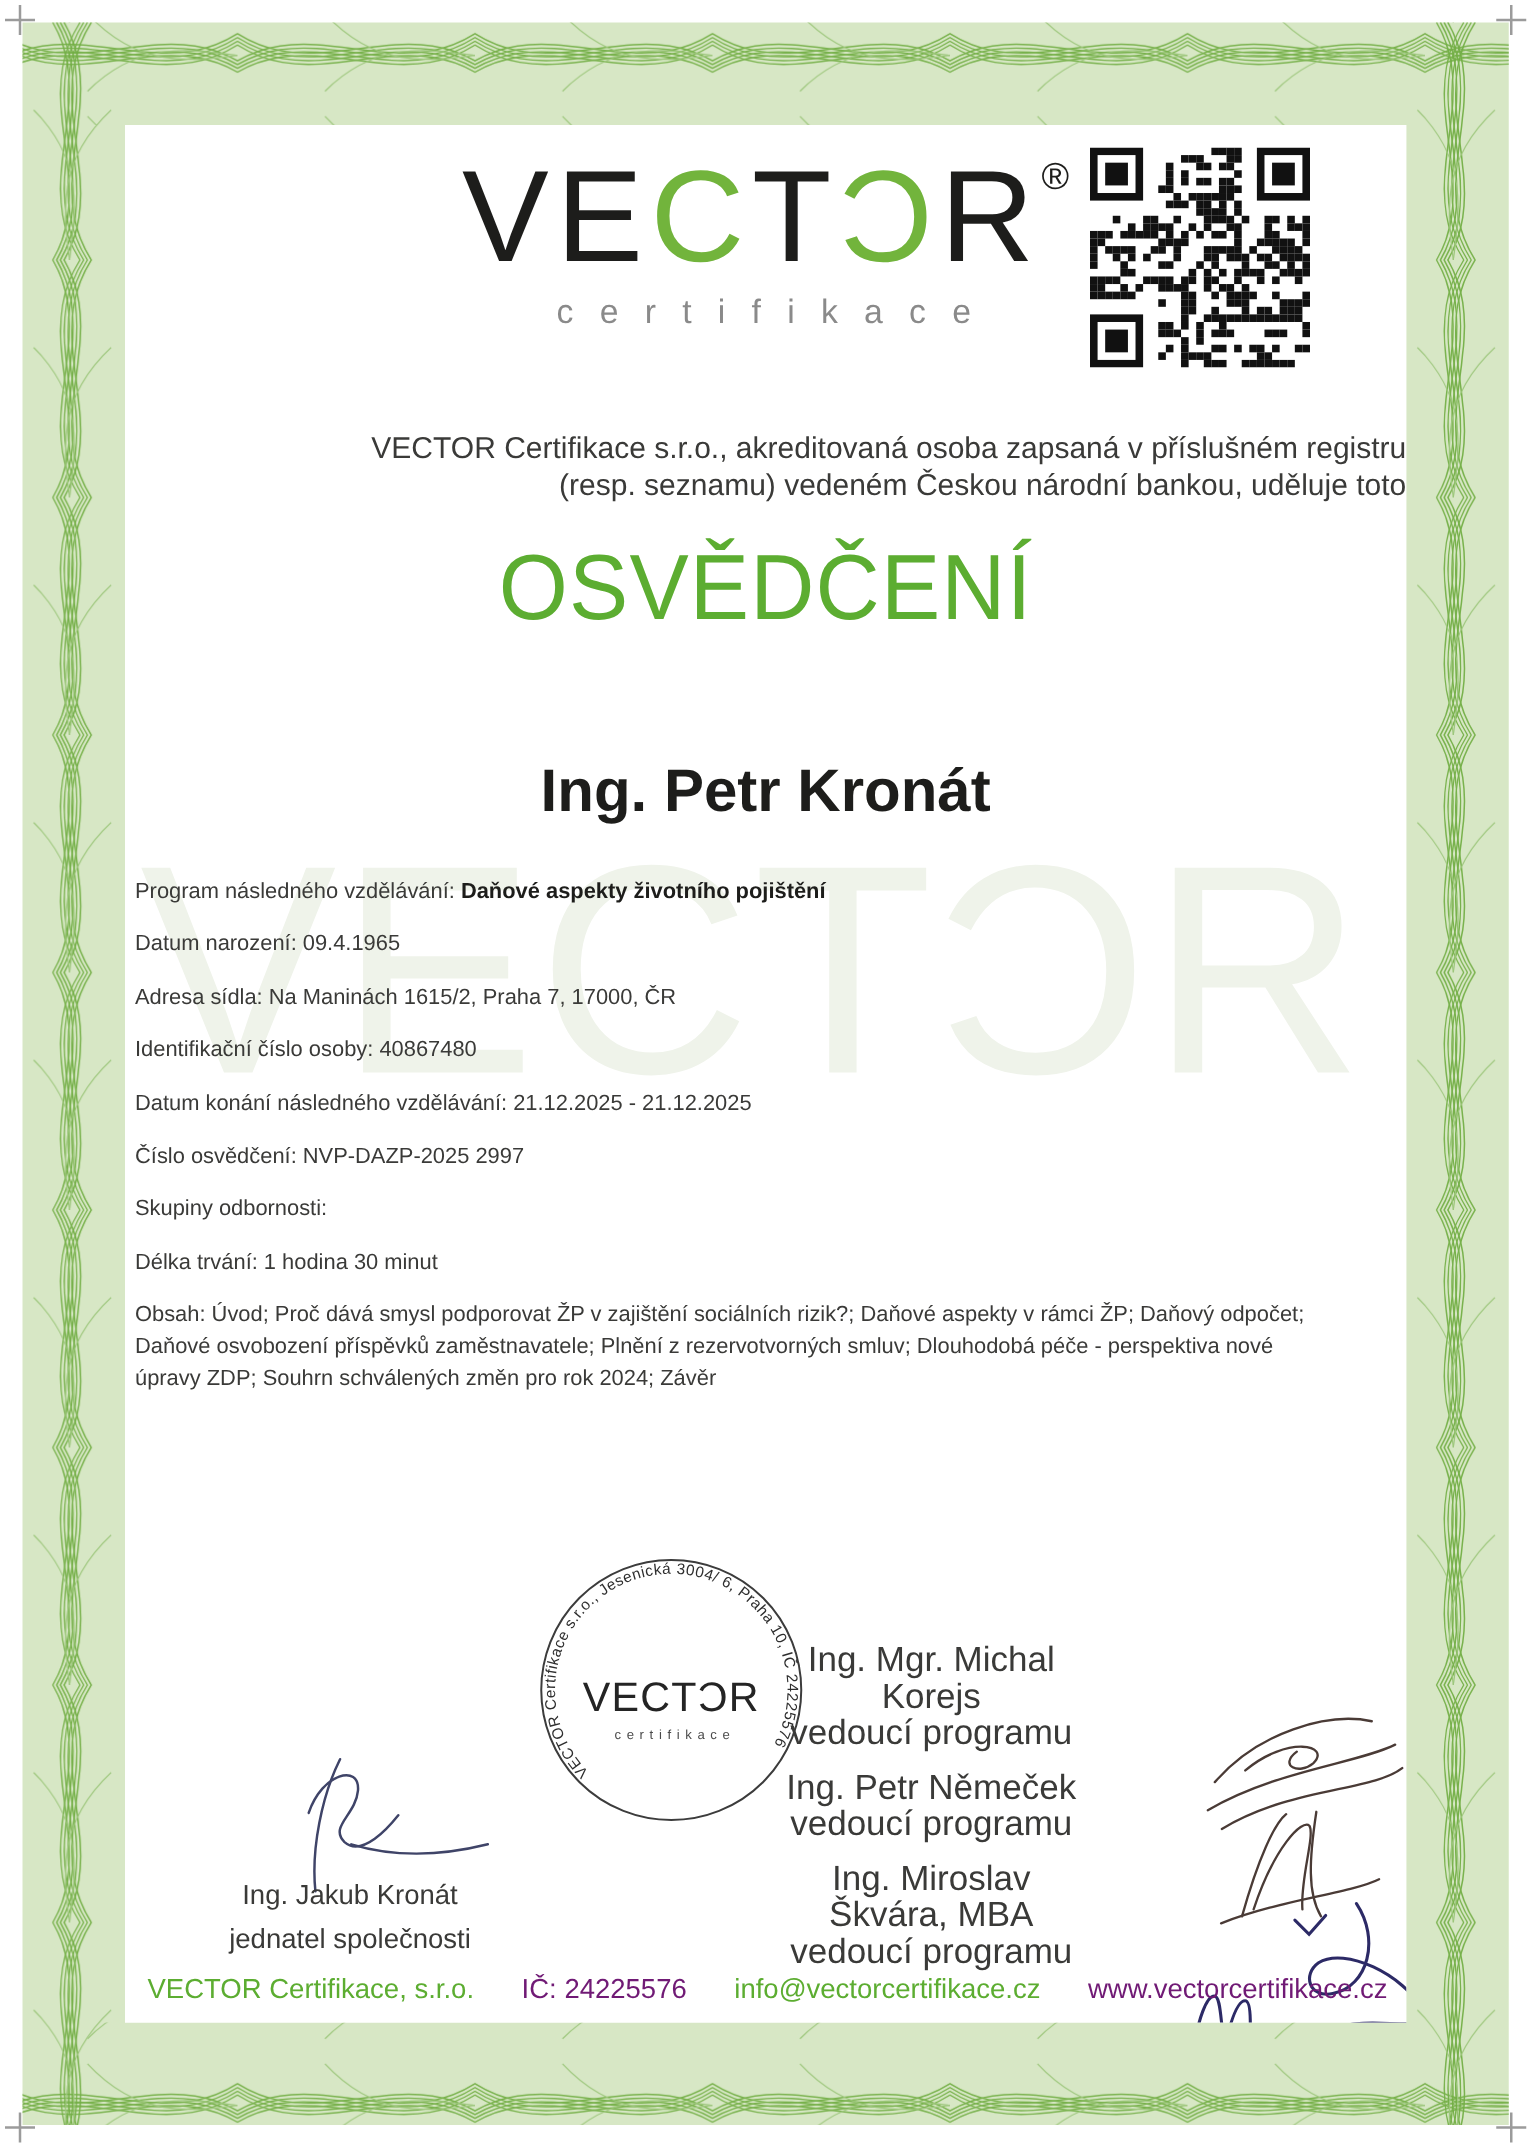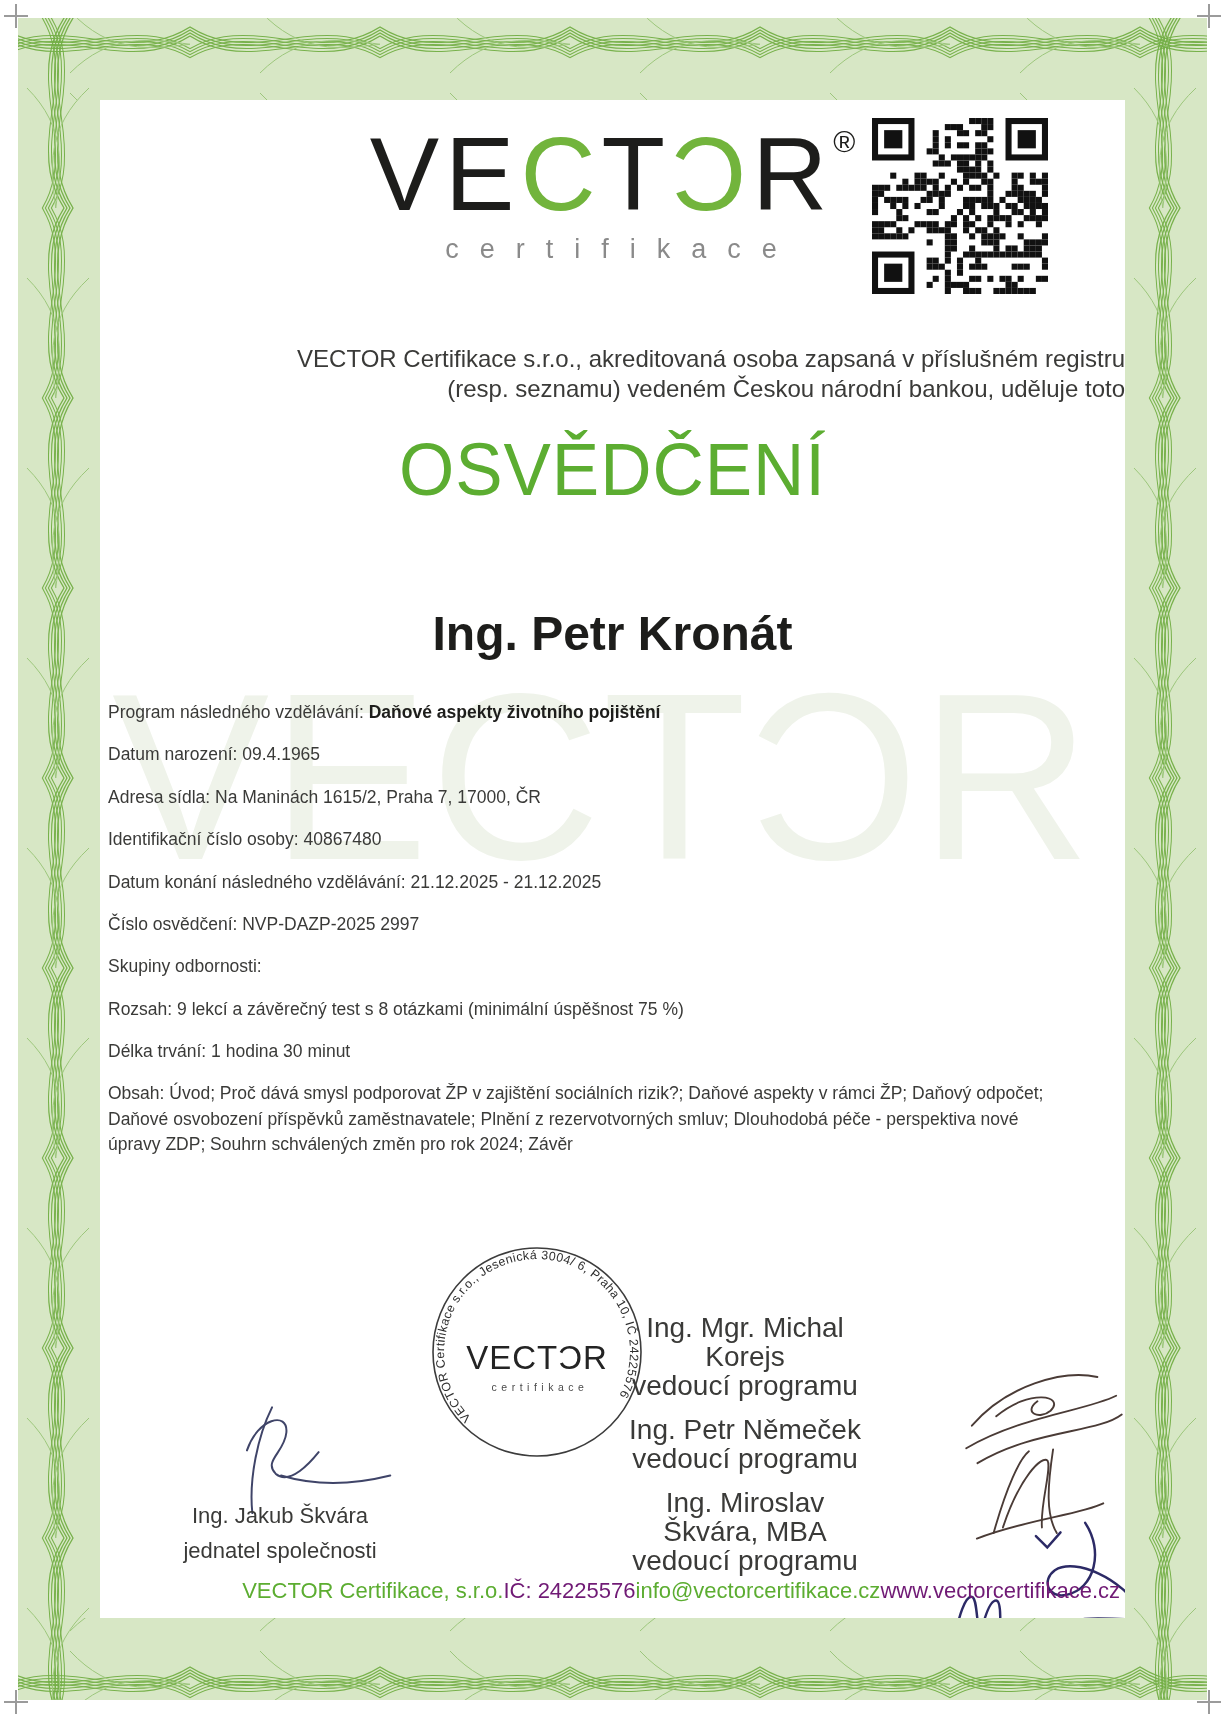--- a/index.html
+++ b/index.html
@@ -37,21 +37,21 @@
 
   .stamp{position:absolute;left:330px;top:1145px;width:214px;height:214px;z-index:1;}
 
   .right-names{position:absolute;left:520px;top:1213px;width:250px;text-align:center;font-size:28px;z-index:1;}
   .rn-block{margin-bottom:15px;line-height:29px;}
 
   .sig1{position:absolute;left:855px;top:1262px;width:178px;z-index:1;}
   .sig2{position:absolute;left:862px;top:1342px;width:158px;z-index:1;}
   .sig3{position:absolute;left:843px;top:1402px;width:218px;z-index:2;}
 
-  .footer{position:absolute;left:28px;top:1478px;width:992px;display:flex;justify-content:flex-end;
+  .footer{position:absolute;left:18px;top:1478px;width:992px;display:flex;justify-content:space-between;
     align-items:baseline;font-size:22px;z-index:3;}
   .green-text{color:#5cad31;text-decoration:none;}
   .dark-text{color:#701a75;text-decoration:none;}
 </style>
 </head>
 <body>
 
 <div class="stage">
 
   <svg class="frame" width="1225" height="1718" viewBox="0 0 1225 1718" aria-hidden="true">
@@ -414,34 +414,33 @@
     <div class="recipient">Ing. Petr Kronát</div>
 
     <div class="details">
       <p><span>Program následného vzdělávání: </span><b>Daňové aspekty životního pojištění</b></p>
       <p>Datum narození: 09.4.1965</p>
       <p>Adresa sídla: Na Maninách 1615/2, Praha 7, 17000, ČR</p>
       <p>Identifikační číslo osoby: 40867480</p>
       <p>Datum konání následného vzdělávání: 21.12.2025 - 21.12.2025</p>
       <p>Číslo osvědčení: NVP-DAZP-2025 2997</p>
       <p>Skupiny odbornosti:</p>
-      <p>Rozsah: 9 lekcí a závěrečný test s 8 otázkami (minimální úspěšnost 75 %)</p>
       <p>Délka trvání: 1 hodina 30 minut</p>
       <p>Obsah: Úvod; Proč dává smysl podporovat ŽP v zajištění sociálních rizik?; Daňové aspekty v rámci ŽP; Daňový odpočet; Daňové osvobození příspěvků zaměstnavatele; Plnění z rezervotvorných smluv; Dlouhodobá péče - perspektiva nové úpravy ZDP; Souhrn schválených změn pro rok 2024; Závěr</p>
     </div>
 
     <svg class="sig-left-img" viewBox="0 0 240 130">
       <g stroke="#3f4468" stroke-width="2.2" fill="none" stroke-linecap="round">
         <path d="M86,6 C70,38 60,86 64,124"></path>
         <path d="M58,54 C70,18 104,10 102,34 C100,56 76,66 90,80 C106,94 130,66 138,56"></path>
         <path d="M96,82 C136,94 178,92 218,82"></path>
       </g>
     </svg>
     <div class="sig-left-text">
-      <div>Ing. Jakub Škvára</div>
+      <div>Ing. Jakub Kronát</div>
       <div>jednatel společnosti</div>
     </div>
 
     <svg class="stamp" viewBox="0 0 214 214">
       <circle cx="107" cy="107" r="104" fill="none" stroke="#3c3c3c" stroke-width="1.6"></circle>
       <path id="ringPath" d="M41.2,172.8 A93,93 0 1 1 172.8,172.8" fill="none"></path>
       <text font-size="12.3" fill="#2e2e2e" letter-spacing="0.4" font-family="Liberation Sans, DejaVu Sans, sans-serif">
         <textPath href="#ringPath">VECTOR Certifikace s.r.o., Jesenická 3004/ 6, Praha 10, IČ 24225576</textPath>
       </text>
       <text x="107" y="124" text-anchor="middle" font-size="33" font-weight="500" letter-spacing="1" fill="#242424">VECTƆR</text>

